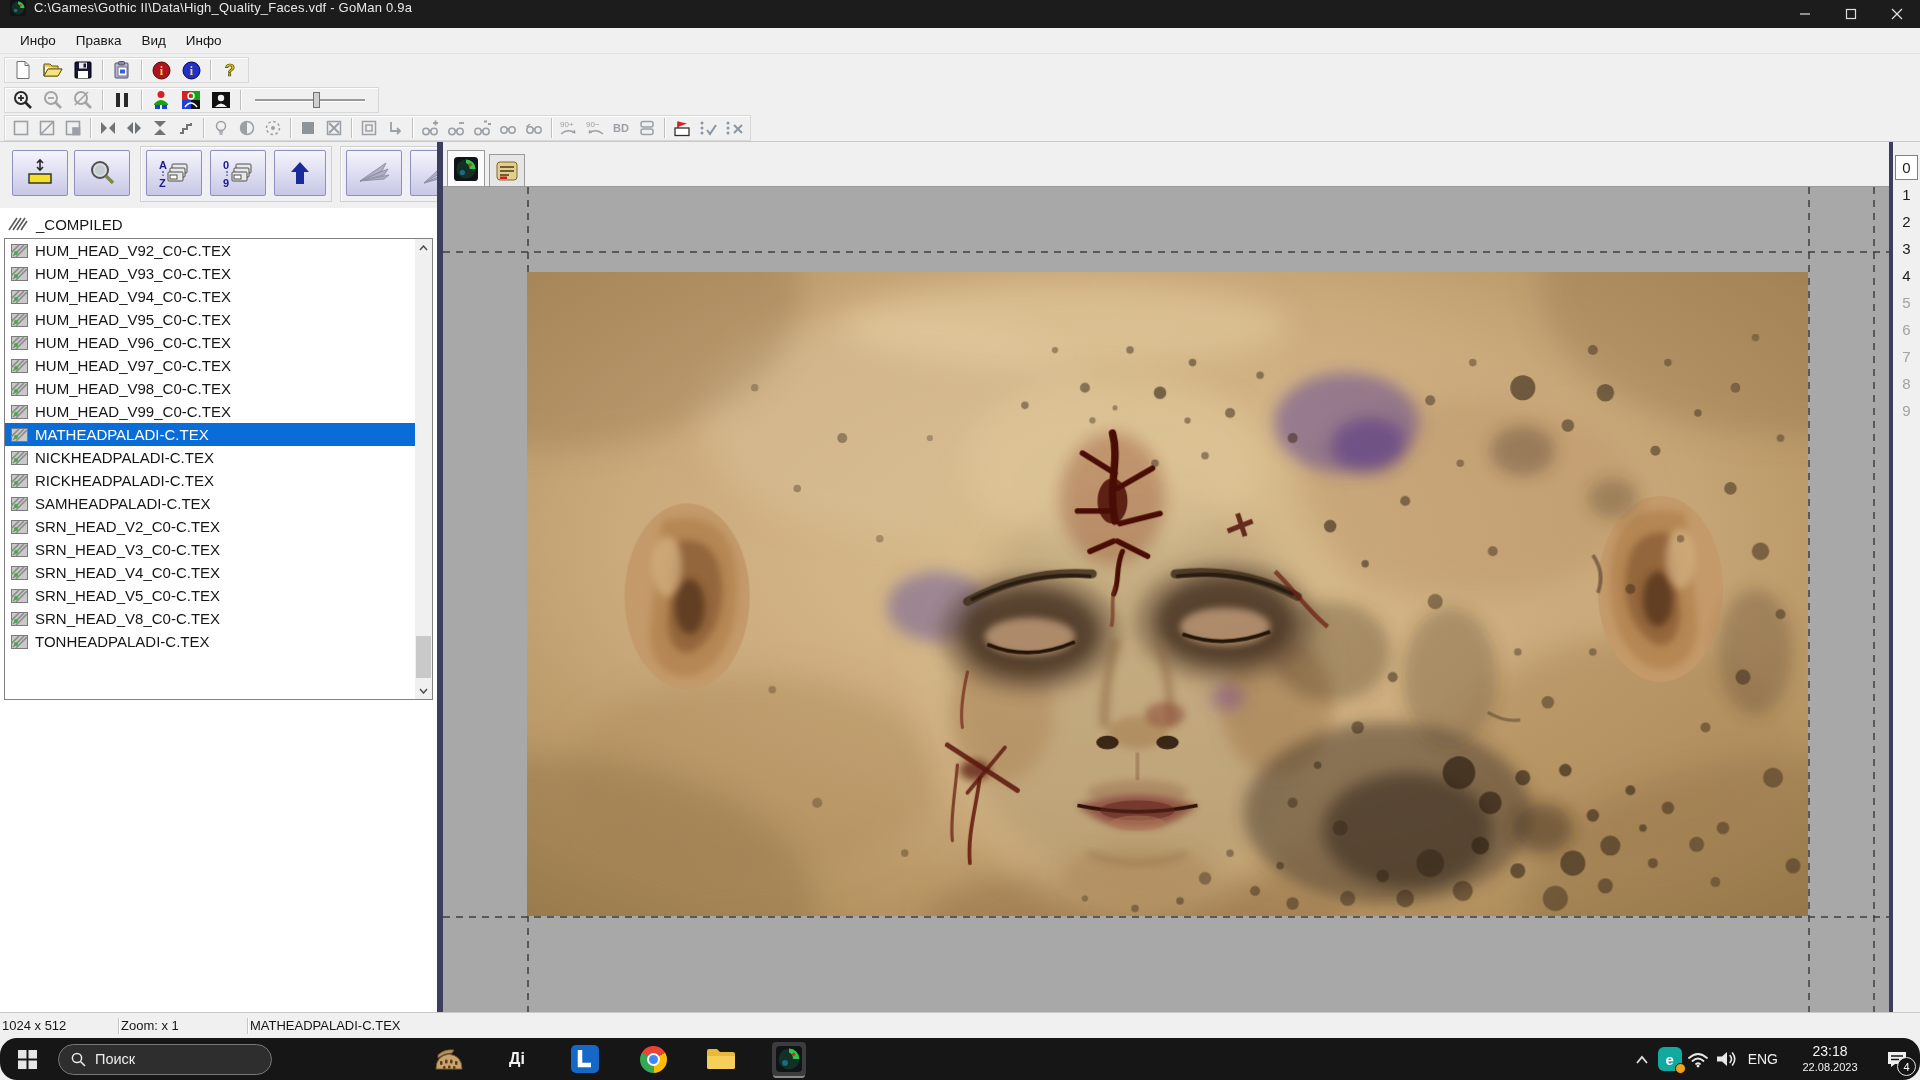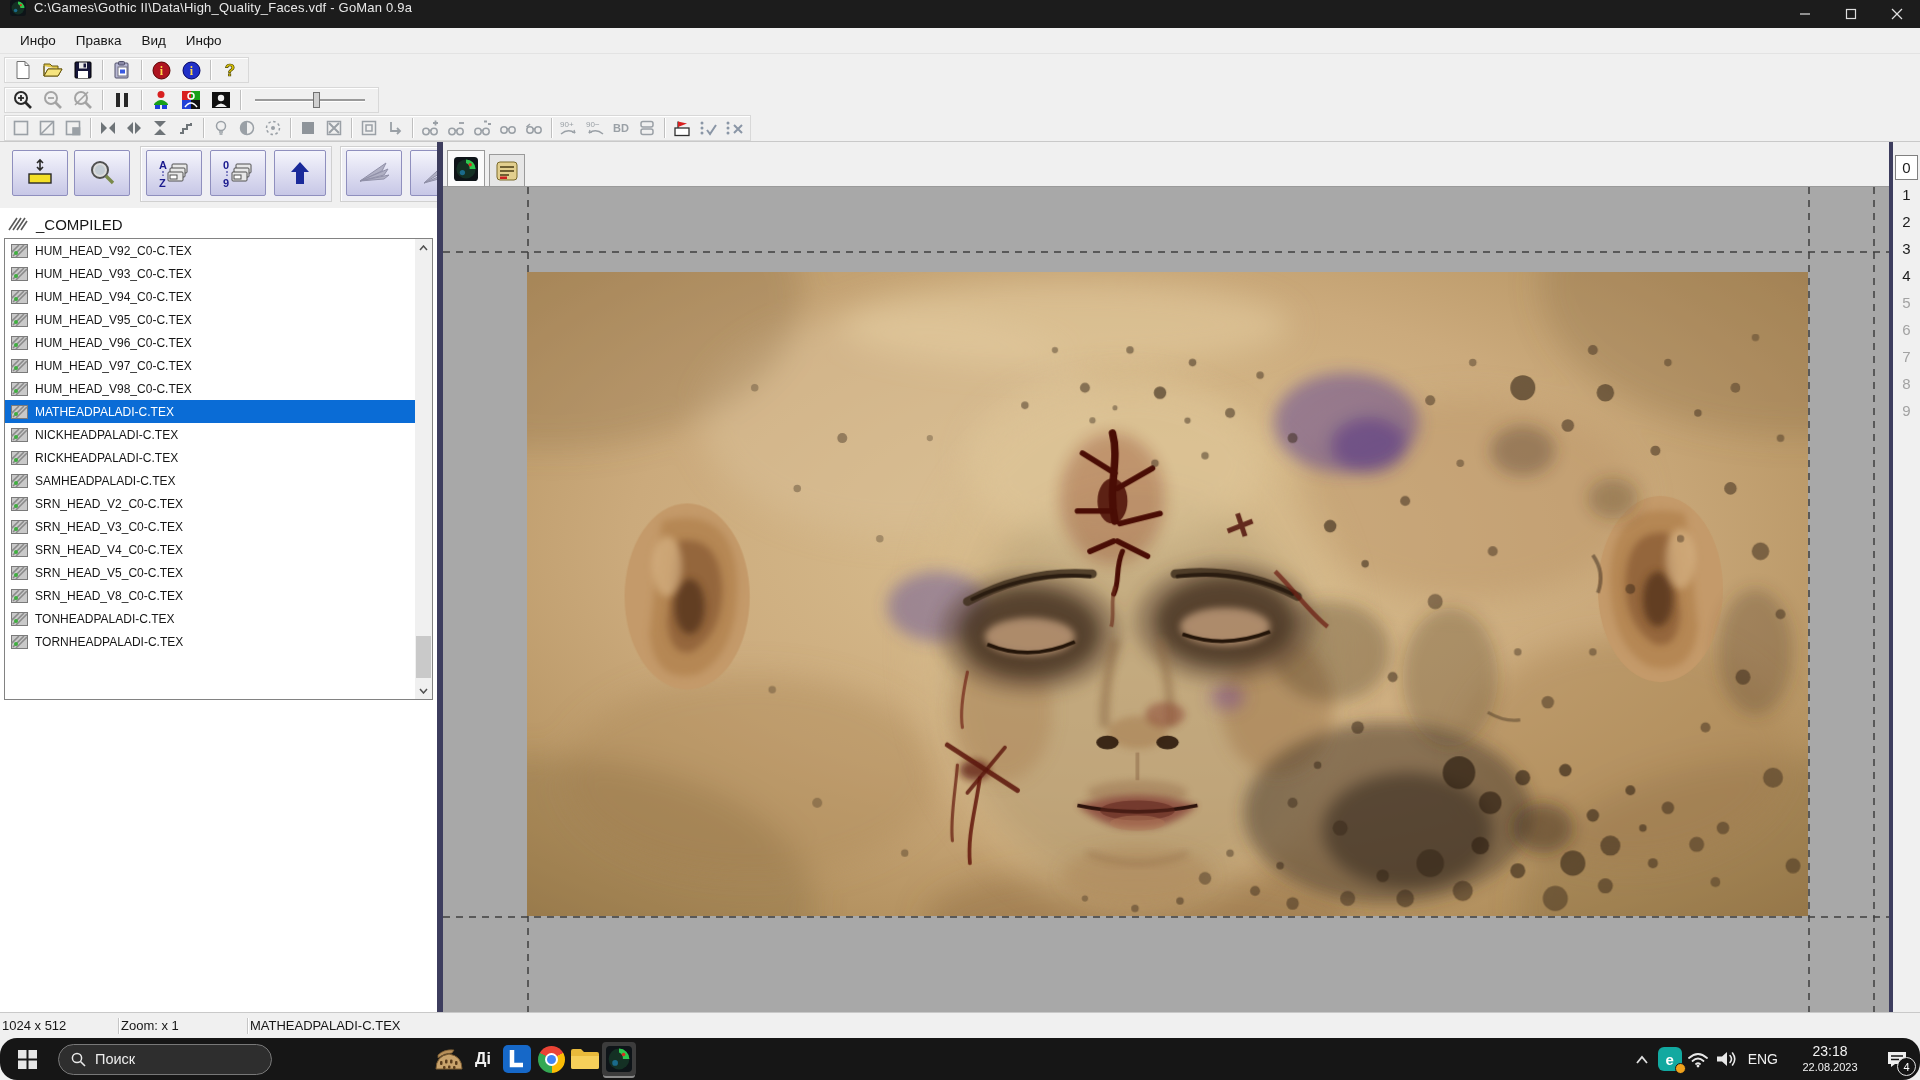--- a/index.html
+++ b/index.html
@@ -38,21 +38,21 @@
   .lpanel { position:absolute; left:0; top:0; width:437px; height:870px; background:#fff; overflow:hidden; }
   .lp-top { position:absolute; left:0; top:0; width:437px; height:66px; background:#f0f0f0; }
   .lbtn { position:absolute; top:8px; height:46px; background:linear-gradient(#f5f5fc,#c7c7e6); border:1px solid #8f8fbe; border-radius:2px; display:flex; align-items:center; justify-content:center; }
   .lgroup { position:absolute; top:4px; height:56px; border:1px solid #d0d0d0; box-shadow:inset 1px 1px 0 #fff; background:#efeff4; }
   .compiled { position:absolute; left:0; top:70px; width:437px; height:24px; display:flex; align-items:center; background:#fff; }
   .compiled .cico { margin-left:8px; }
   .compiled .ctxt { margin-left:8px; font-size:15px; color:#161616; }
   .listbox { position:absolute; left:4px; top:96px; width:429px; height:462px; border:1px solid #828282; background:#fff; }
   .lrow { position:relative; height:23px; display:flex; align-items:center; width:412px; }
   .lrow .licon { width:17px; height:14px; margin-left:6px; flex:none; }
-  .lrow .ltxt { margin-left:7px; font-size:12px; color:#161616; white-space:nowrap; }
+  .lrow .ltxt { margin-left:7px; font-size:15px; color:#161616; white-space:nowrap; }
   .lrow.sel { background:#0a6cd6; }
   .lrow.sel .ltxt { color:#fff; }
   .sbar { position:absolute; right:0; top:0; width:17px; height:460px; background:#f0f0f0; }
   .sarrow { position:absolute; left:0; width:17px; height:17px; display:flex; align-items:center; justify-content:center; }
   .sarrow svg { stroke:#505050; fill:none; stroke-width:1.5; }
   .sthumb { position:absolute; left:1px; top:397px; width:15px; height:42px; background:#c9c9c9; }
 
   
   .vsplit { position:absolute; left:437px; top:0; width:6px; height:870px; background:#3d3d5e; }
   .vsplit2 { position:absolute; left:1889px; top:0; width:4px; height:870px; background:#3d3d5e; }
@@ -79,21 +79,21 @@
   .sfield { padding:0 2px; white-space:nowrap; }
   .ssep { width:1px; height:16px; background:#c6c6c6; box-shadow:1px 0 0 #fff; }
   .sf1 { width:118px; } .sf2 { width:128px; }
 
   
   .taskbar { position:absolute; left:0; top:1038px; width:1920px; height:42px; background:#161616; display:flex; align-items:center;border-radius:17px; }
   .startbtn { width:42px; height:42px; display:flex; align-items:center; justify-content:center; margin-left:6px; }
   .searchpill { width:214px; height:31px; border-radius:16px; background:#2e2e2e; border:1px solid #787878; display:flex; align-items:center; margin-left:10px; }
   .searchpill .sp-ico { margin-left:12px; width:15px; height:15px; }
   .searchpill .sp-txt { margin-left:9px; font-size:14.5px; color:#ededed; }
-  .tb-apps { position:absolute; left:432px; top:0; height:42px; display:flex; align-items:center; }
+  .tb-apps { position:absolute; left:432px; top:0; height:42px; display:flex; align-items:center; gap:34px; }
   .tb-ico { width:34px; height:34px; display:flex; align-items:center; justify-content:center; position:relative; }
   .tb-ico.active { background:#3c3c3c; border-radius:4px; box-shadow:0 3px 0 -1px #8a8a8a; }
   .chrome { width:27px; height:27px; border-radius:50%; background:conic-gradient(from -60deg,#ea4335 0 120deg,#fbbc05 0 240deg,#34a853 0 360deg); display:flex; align-items:center; justify-content:center; }
   .chrome .cw { width:13px; height:13px; border-radius:50%; background:#fff; display:flex; align-items:center; justify-content:center; }
   .chrome .cb { width:9px; height:9px; border-radius:50%; background:#4285f4; }
   .di-glyph { color:#f2f2f2; font-size:16px; font-weight:bold; }
   .eset { width:24px; height:24px; border-radius:6px; background:#12a9a0; color:#fff; font-weight:bold; font-size:15px; display:flex; align-items:center; justify-content:center; position:relative; }
   .eset .ebadge { position:absolute; right:-4px; bottom:-3px; width:11px; height:11px; border-radius:50%; background:#f0a21c; border:1px solid #161616; }
   .tray { position:absolute; right:0; top:0; height:42px; display:flex; align-items:center; }
   .tray-ico { width:28px; height:42px; display:flex; align-items:center; justify-content:center; }
@@ -568,20 +568,28 @@
               <span class="ltxt">HUM_HEAD_V97_C0-C.TEX</span>
             </div>
             <div class="lrow">
               <span class="licon"><svg viewBox="0 0 17 14" width="17" height="14">
                   <rect x="0.5" y="0.5" width="16" height="13" fill="#c9c9c9" stroke="#7a7a7a"></rect>
                   <path d="M2,12 L13,1 M5,13 L16,2 M0,9 L8,1" stroke="#8a8a8a" stroke-width="1.6"></path>
                   <circle cx="5" cy="9" r="2" fill="#3fae3f"></circle>
                 </svg></span>
               <span class="ltxt">HUM_HEAD_V98_C0-C.TEX</span>
             </div>
+            <div class="lrow">
+              <span class="licon"><svg viewBox="0 0 17 14" width="17" height="14">
+                  <rect x="0.5" y="0.5" width="16" height="13" fill="#c9c9c9" stroke="#7a7a7a"></rect>
+                  <path d="M2,12 L13,1 M5,13 L16,2 M0,9 L8,1" stroke="#8a8a8a" stroke-width="1.6"></path>
+                  <circle cx="5" cy="9" r="2" fill="#3fae3f"></circle>
+                </svg></span>
+              <span class="ltxt">HUM_HEAD_V99_C0-C.TEX</span>
+            </div>
             <div class="lrow sel">
               <span class="licon"><svg viewBox="0 0 17 14" width="17" height="14">
                   <rect x="0.5" y="0.5" width="16" height="13" fill="#c9c9c9" stroke="#7a7a7a"></rect>
                   <path d="M2,12 L13,1 M5,13 L16,2 M0,9 L8,1" stroke="#8a8a8a" stroke-width="1.6"></path>
                   <circle cx="5" cy="9" r="2" fill="#3fae3f"></circle>
                 </svg></span>
               <span class="ltxt">MATHEADPALADI-C.TEX</span>
             </div>
             <div class="lrow">
               <span class="licon"><svg viewBox="0 0 17 14" width="17" height="14">
@@ -647,28 +655,20 @@
                 </svg></span>
               <span class="ltxt">SRN_HEAD_V8_C0-C.TEX</span>
             </div>
             <div class="lrow">
               <span class="licon"><svg viewBox="0 0 17 14" width="17" height="14">
                   <rect x="0.5" y="0.5" width="16" height="13" fill="#c9c9c9" stroke="#7a7a7a"></rect>
                   <path d="M2,12 L13,1 M5,13 L16,2 M0,9 L8,1" stroke="#8a8a8a" stroke-width="1.6"></path>
                   <circle cx="5" cy="9" r="2" fill="#3fae3f"></circle>
                 </svg></span>
               <span class="ltxt">TONHEADPALADI-C.TEX</span>
-            </div>
-            <div class="lrow">
-              <span class="licon"><svg viewBox="0 0 17 14" width="17" height="14">
-                  <rect x="0.5" y="0.5" width="16" height="13" fill="#c9c9c9" stroke="#7a7a7a"></rect>
-                  <path d="M2,12 L13,1 M5,13 L16,2 M0,9 L8,1" stroke="#8a8a8a" stroke-width="1.6"></path>
-                  <circle cx="5" cy="9" r="2" fill="#3fae3f"></circle>
-                </svg></span>
-              <span class="ltxt">TORNHEADPALADI-C.TEX</span>
             </div>
           </div>
         <div class="sbar">
           <div class="sarrow" style="top:0;">
               <svg width="9" height="6">
                 <path d="M1,5 L4.5,1 L8,5"></path>
               </svg>
             </div>
           <div class="sthumb"></div>
           <div class="sarrow" style="top:443px;">

